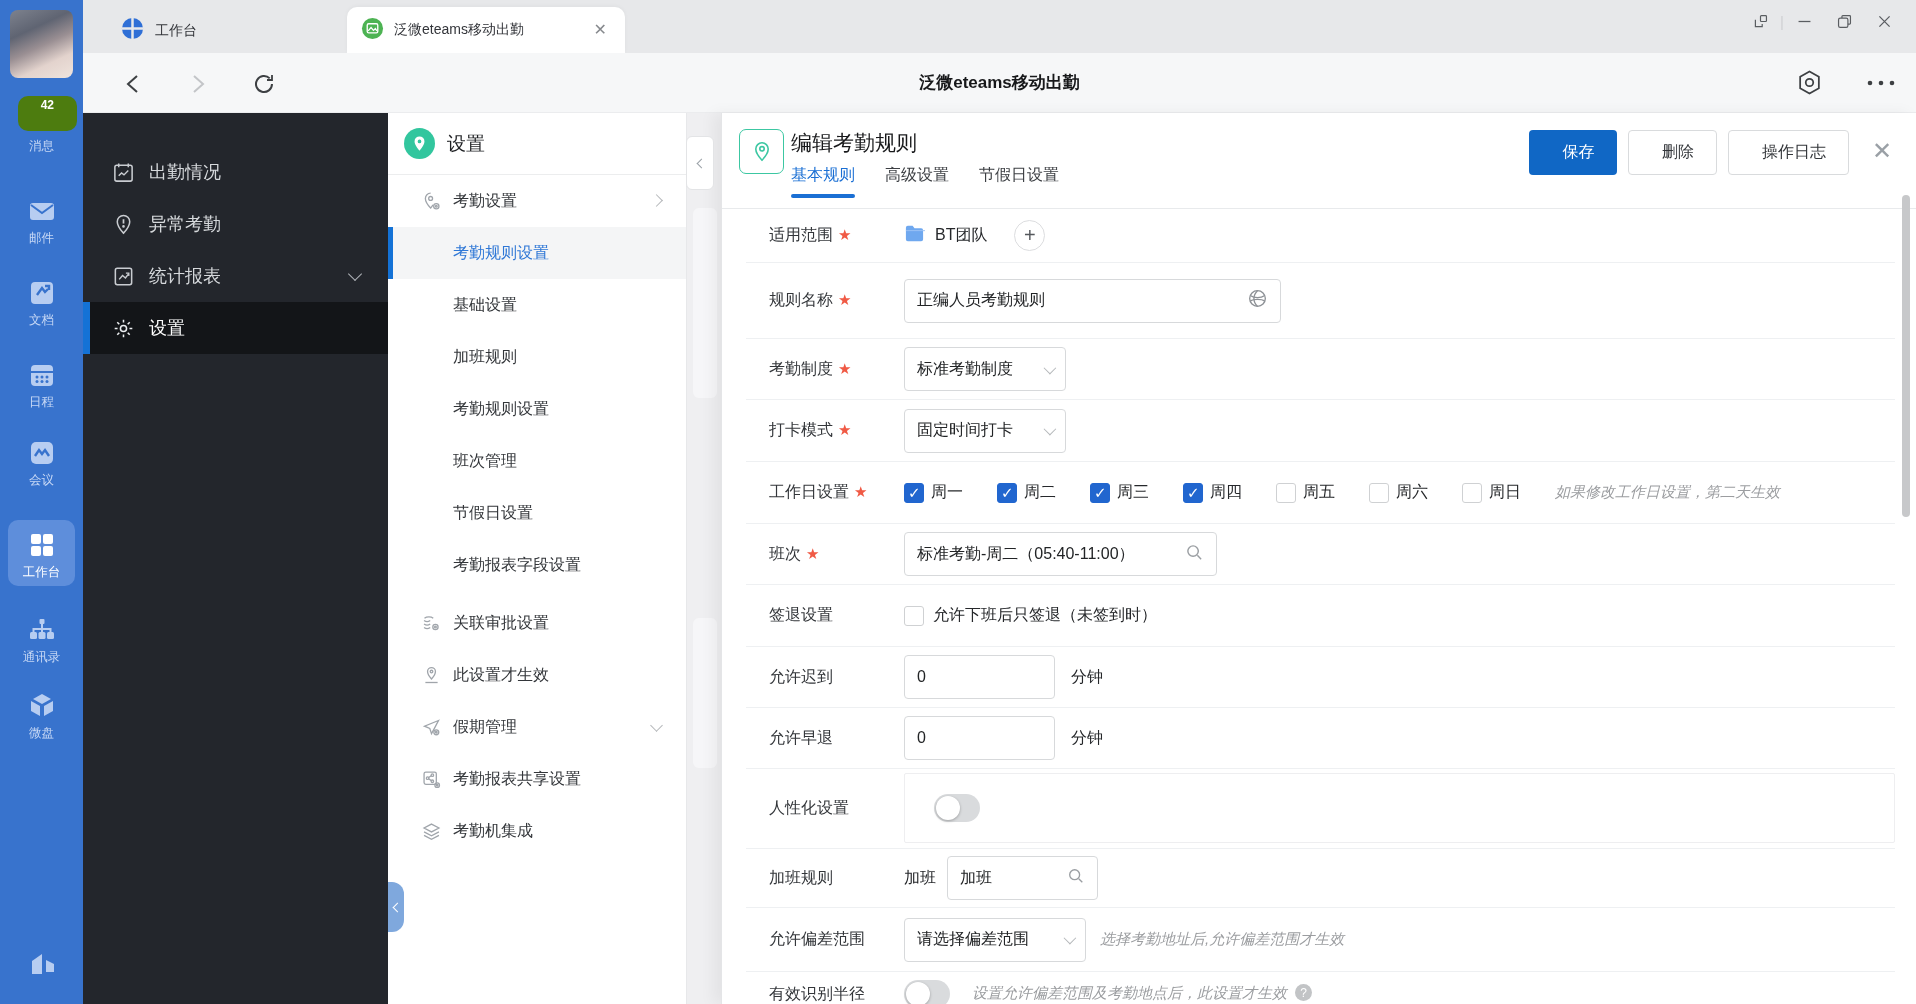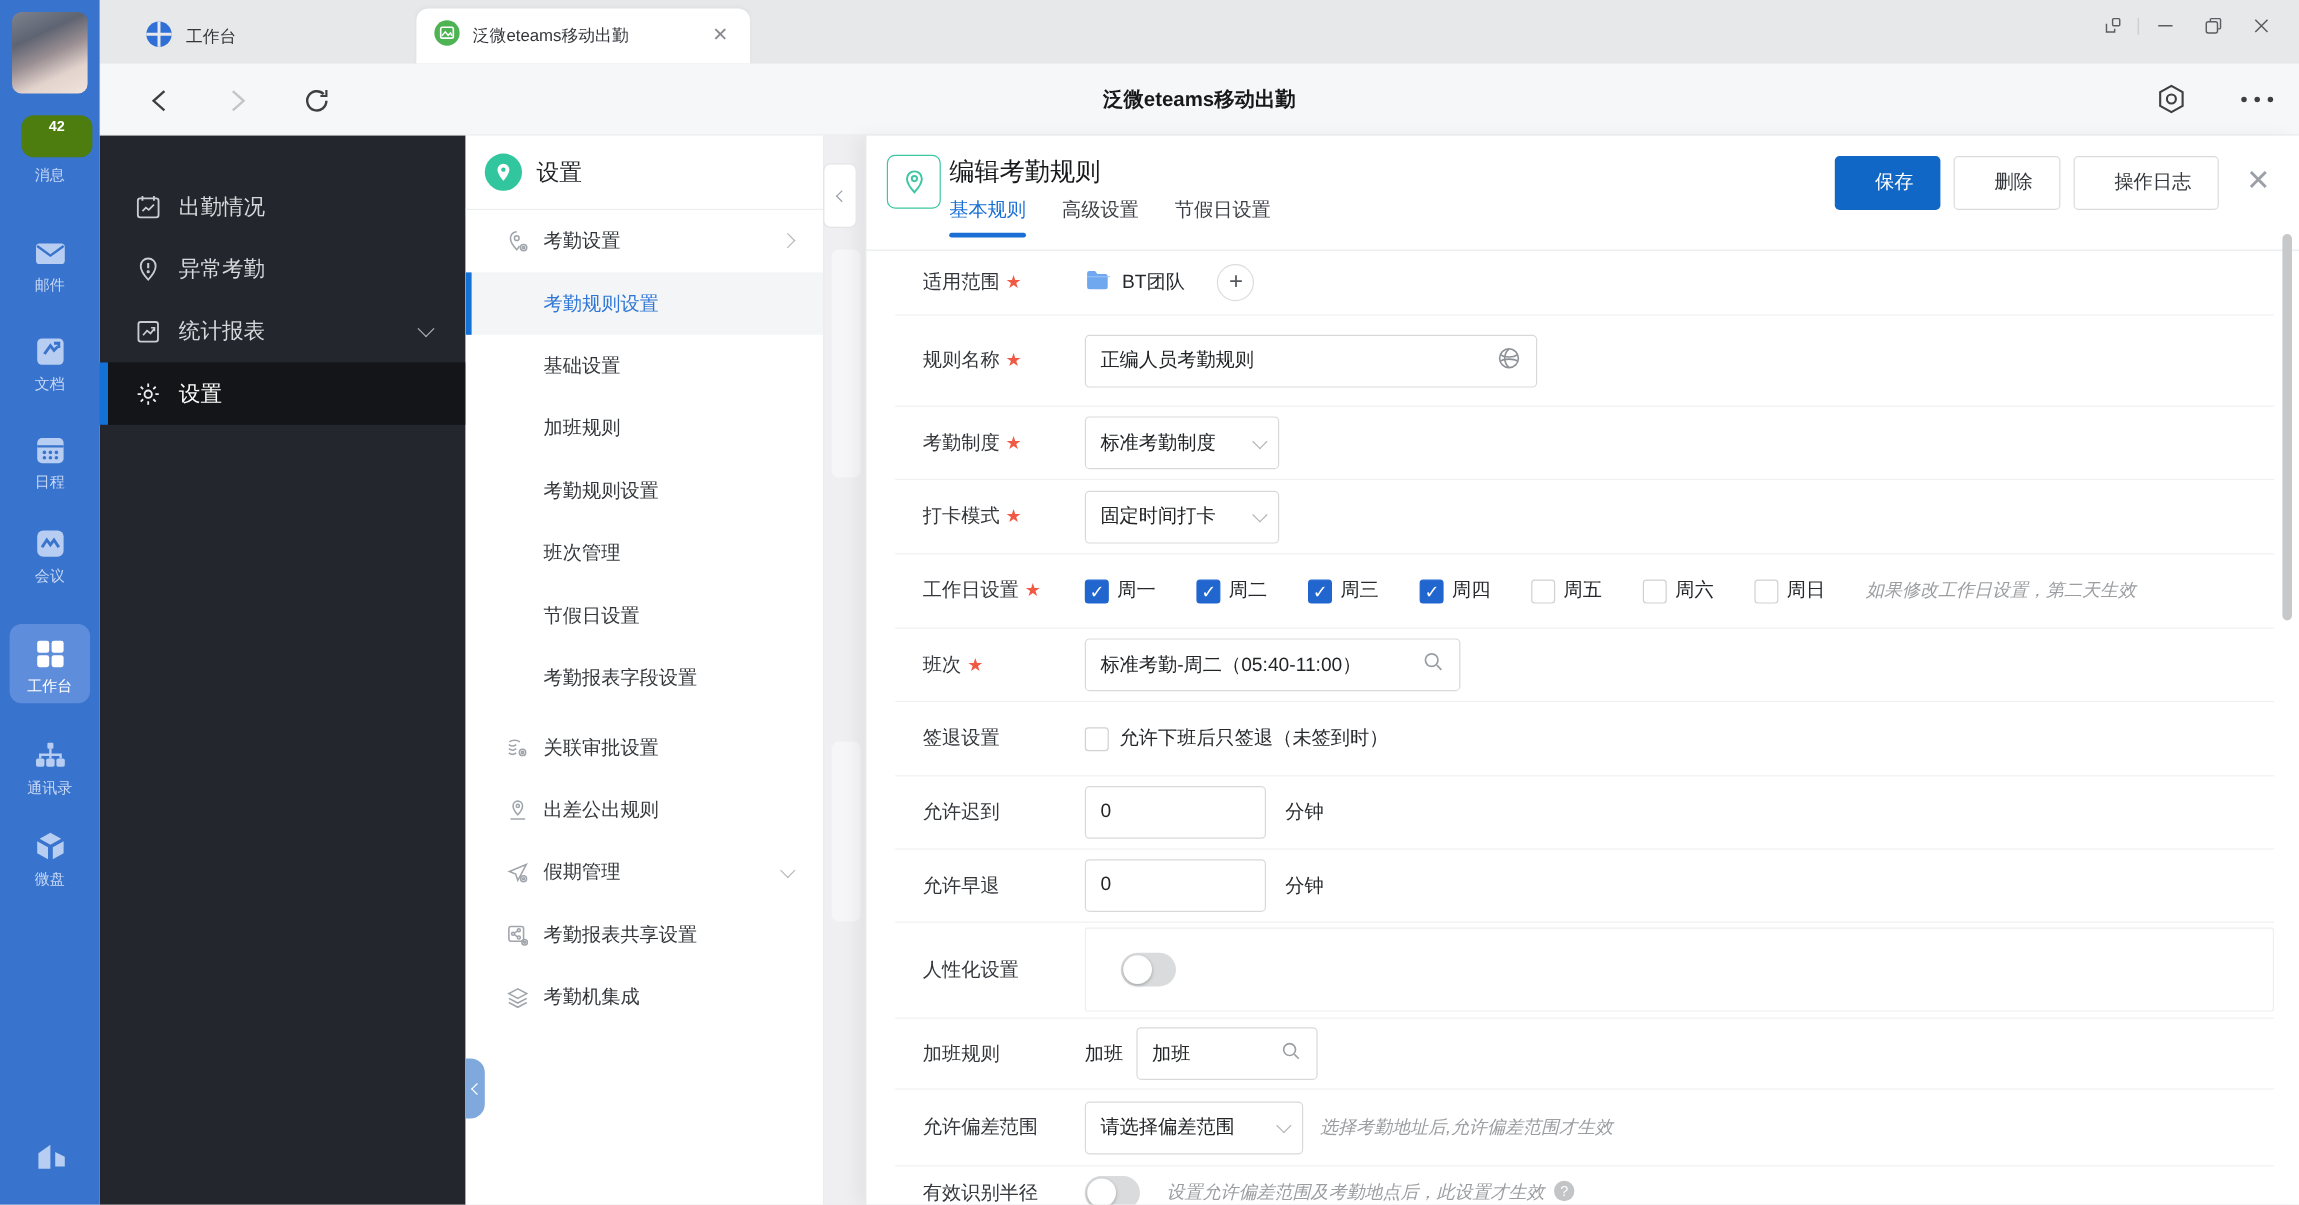--- a/index.html
+++ b/index.html
@@ -426,21 +426,21 @@
       <span class="lb">关联审批设置</span>
     </div>
     <div class="sp-li">
       <span class="ic">
         <svg viewBox="0 0 24 24" width="21" height="21" fill="none" stroke="#a0a5ab" stroke-width="1.5">
             <path d="M12 3a4.5 4.5 0 0 0-4.5 4.5C7.5 11 12 16 12 16s4.5-5 4.5-8.5A4.5 4.5 0 0 0 12 3z"></path>
             <circle cx="12" cy="7.5" r="1.5"></circle>
             <path d="M5 20h14"></path>
           </svg>
       </span>
-      <span class="lb">出差公出规则</span>
+      <span class="lb">此设置才生效</span>
     </div>
     <div class="sp-li">
       <span class="ic">
         <svg viewBox="0 0 24 24" width="21" height="21" fill="none" stroke="#a0a5ab" stroke-width="1.5">
             <path d="M20 4L4 10.5l6 2.5 2 6 3-5.5z"></path>
             <circle cx="17.5" cy="17.5" r="2.8"></circle>
             <circle cx="17.5" cy="17.5" r="0.9"></circle>
           </svg>
       </span>
       <span class="lb">假期管理</span>

